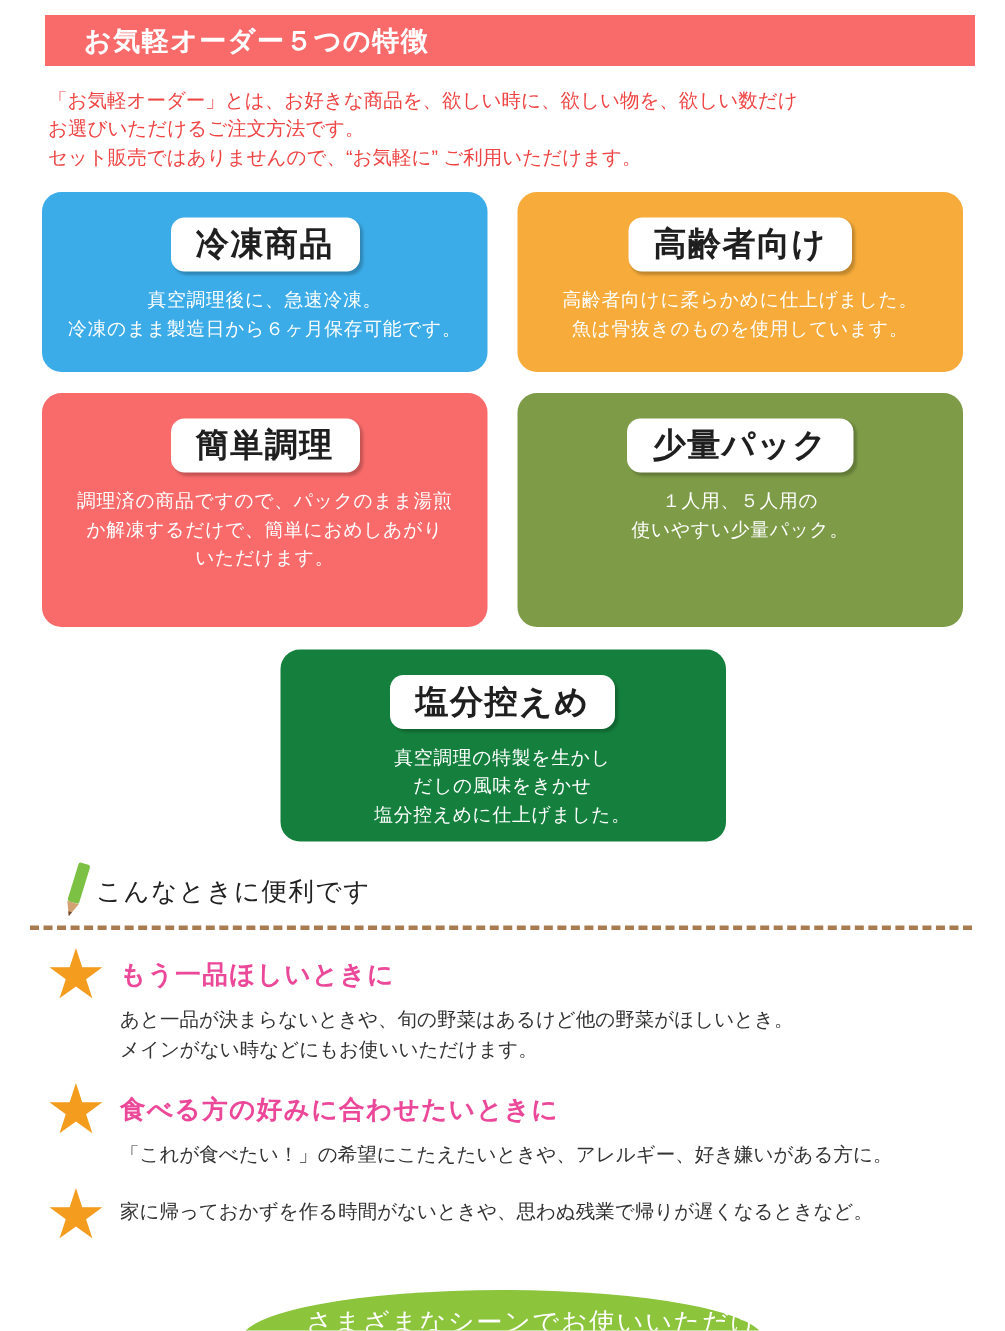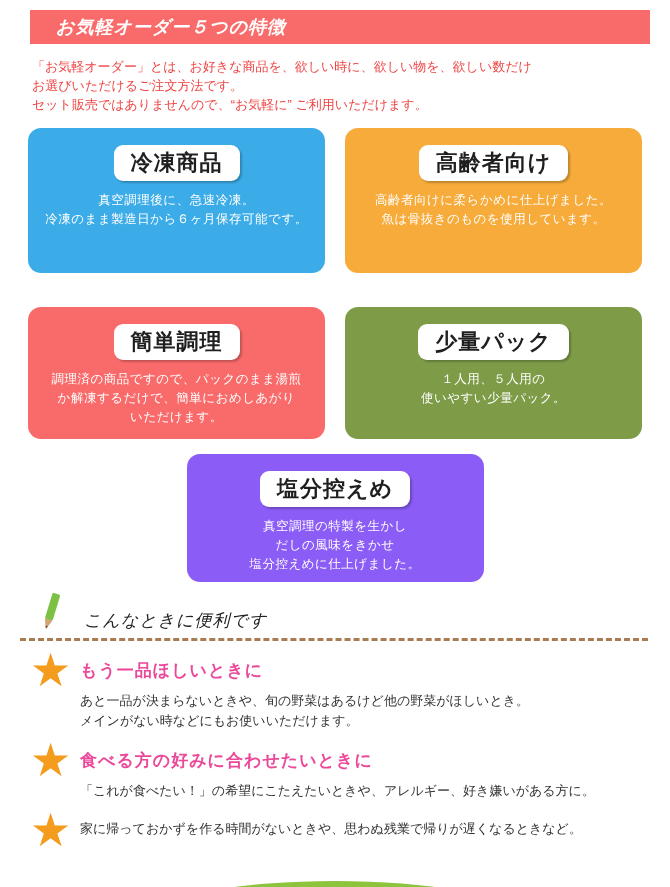--- a/index.html
+++ b/index.html
@@ -22,21 +22,20 @@
     box-sizing: border-box;
     padding-left: 26px;
     display: flex;
     align-items: center;
   }
   .header-bar .title {
     color: #ffffff;
     font-size: 18px;
     font-weight: bold;
     letter-spacing: 1px;
-    font-style: italic;
   }
 
   
   .intro {
     margin: 13px 20px 0 32px;
     font-size: 13px;
     line-height: 19px;
     color: #ef4444;
   }
 
@@ -46,23 +45,23 @@
     display: grid;
     grid-template-columns: 297px 297px;
     column-gap: 20px;
     row-gap: 14px;
   }
   .card {
     border-radius: 13px;
     box-sizing: border-box;
     text-align: center;
     padding-top: 17px;
-    height: 145px;
-  }
-  .card.tall { height: 132px; margin-top: 20px; }
+    height: 120px;
+  }
+  .card.tall { height: 156px; }
   .card.center-card {
     width: 297px;
     height: 128px;
     margin: 15px auto 0 auto;
   }
   .pill {
     display: inline-block;
     background: #ffffff;
     border-radius: 9px;
     padding: 3px 17px;
@@ -79,24 +78,23 @@
     color: #ffffff;
     font-size: 12.5px;
     line-height: 19px;
     letter-spacing: 0.5px;
   }
 
   
   .benefits-header {
     margin: 16px 0 0 38px;
     display: flex;
-    align-items: flex-end;
-    gap: 20px;
+    align-items: center;
+    gap: 0;
     height: 38px;
-    font-style: italic;
   }
   .benefits-header .heading {
     font-size: 17px;
     color: #222;
     padding-bottom: 4px;
     letter-spacing: 1px;
   }
   .divider {
     margin: 2px 22px 0 20px;
     border: none;
@@ -190,21 +188,21 @@
   <div class="card tall" style="background-color: rgb(126, 156, 72);">
     <div class="pill">
       <span>少量パック</span>
     </div>
     <div class="card-body multiline">１人用、５人用の
 使いやすい少量パック。</div>
   </div>
 
 </div>
 
-<div class="card center-card" style="background-color: #8b5cf6;">
+<div class="card center-card" style="background-color: #15803d;">
   <div class="pill">
     <span>塩分控えめ</span>
   </div>
   <div class="card-body multiline">真空調理の特製を生かし
 だしの風味をきかせ
 塩分控えめに仕上げました。</div>
 </div>
 
 <div class="benefits-header">
   <span>

